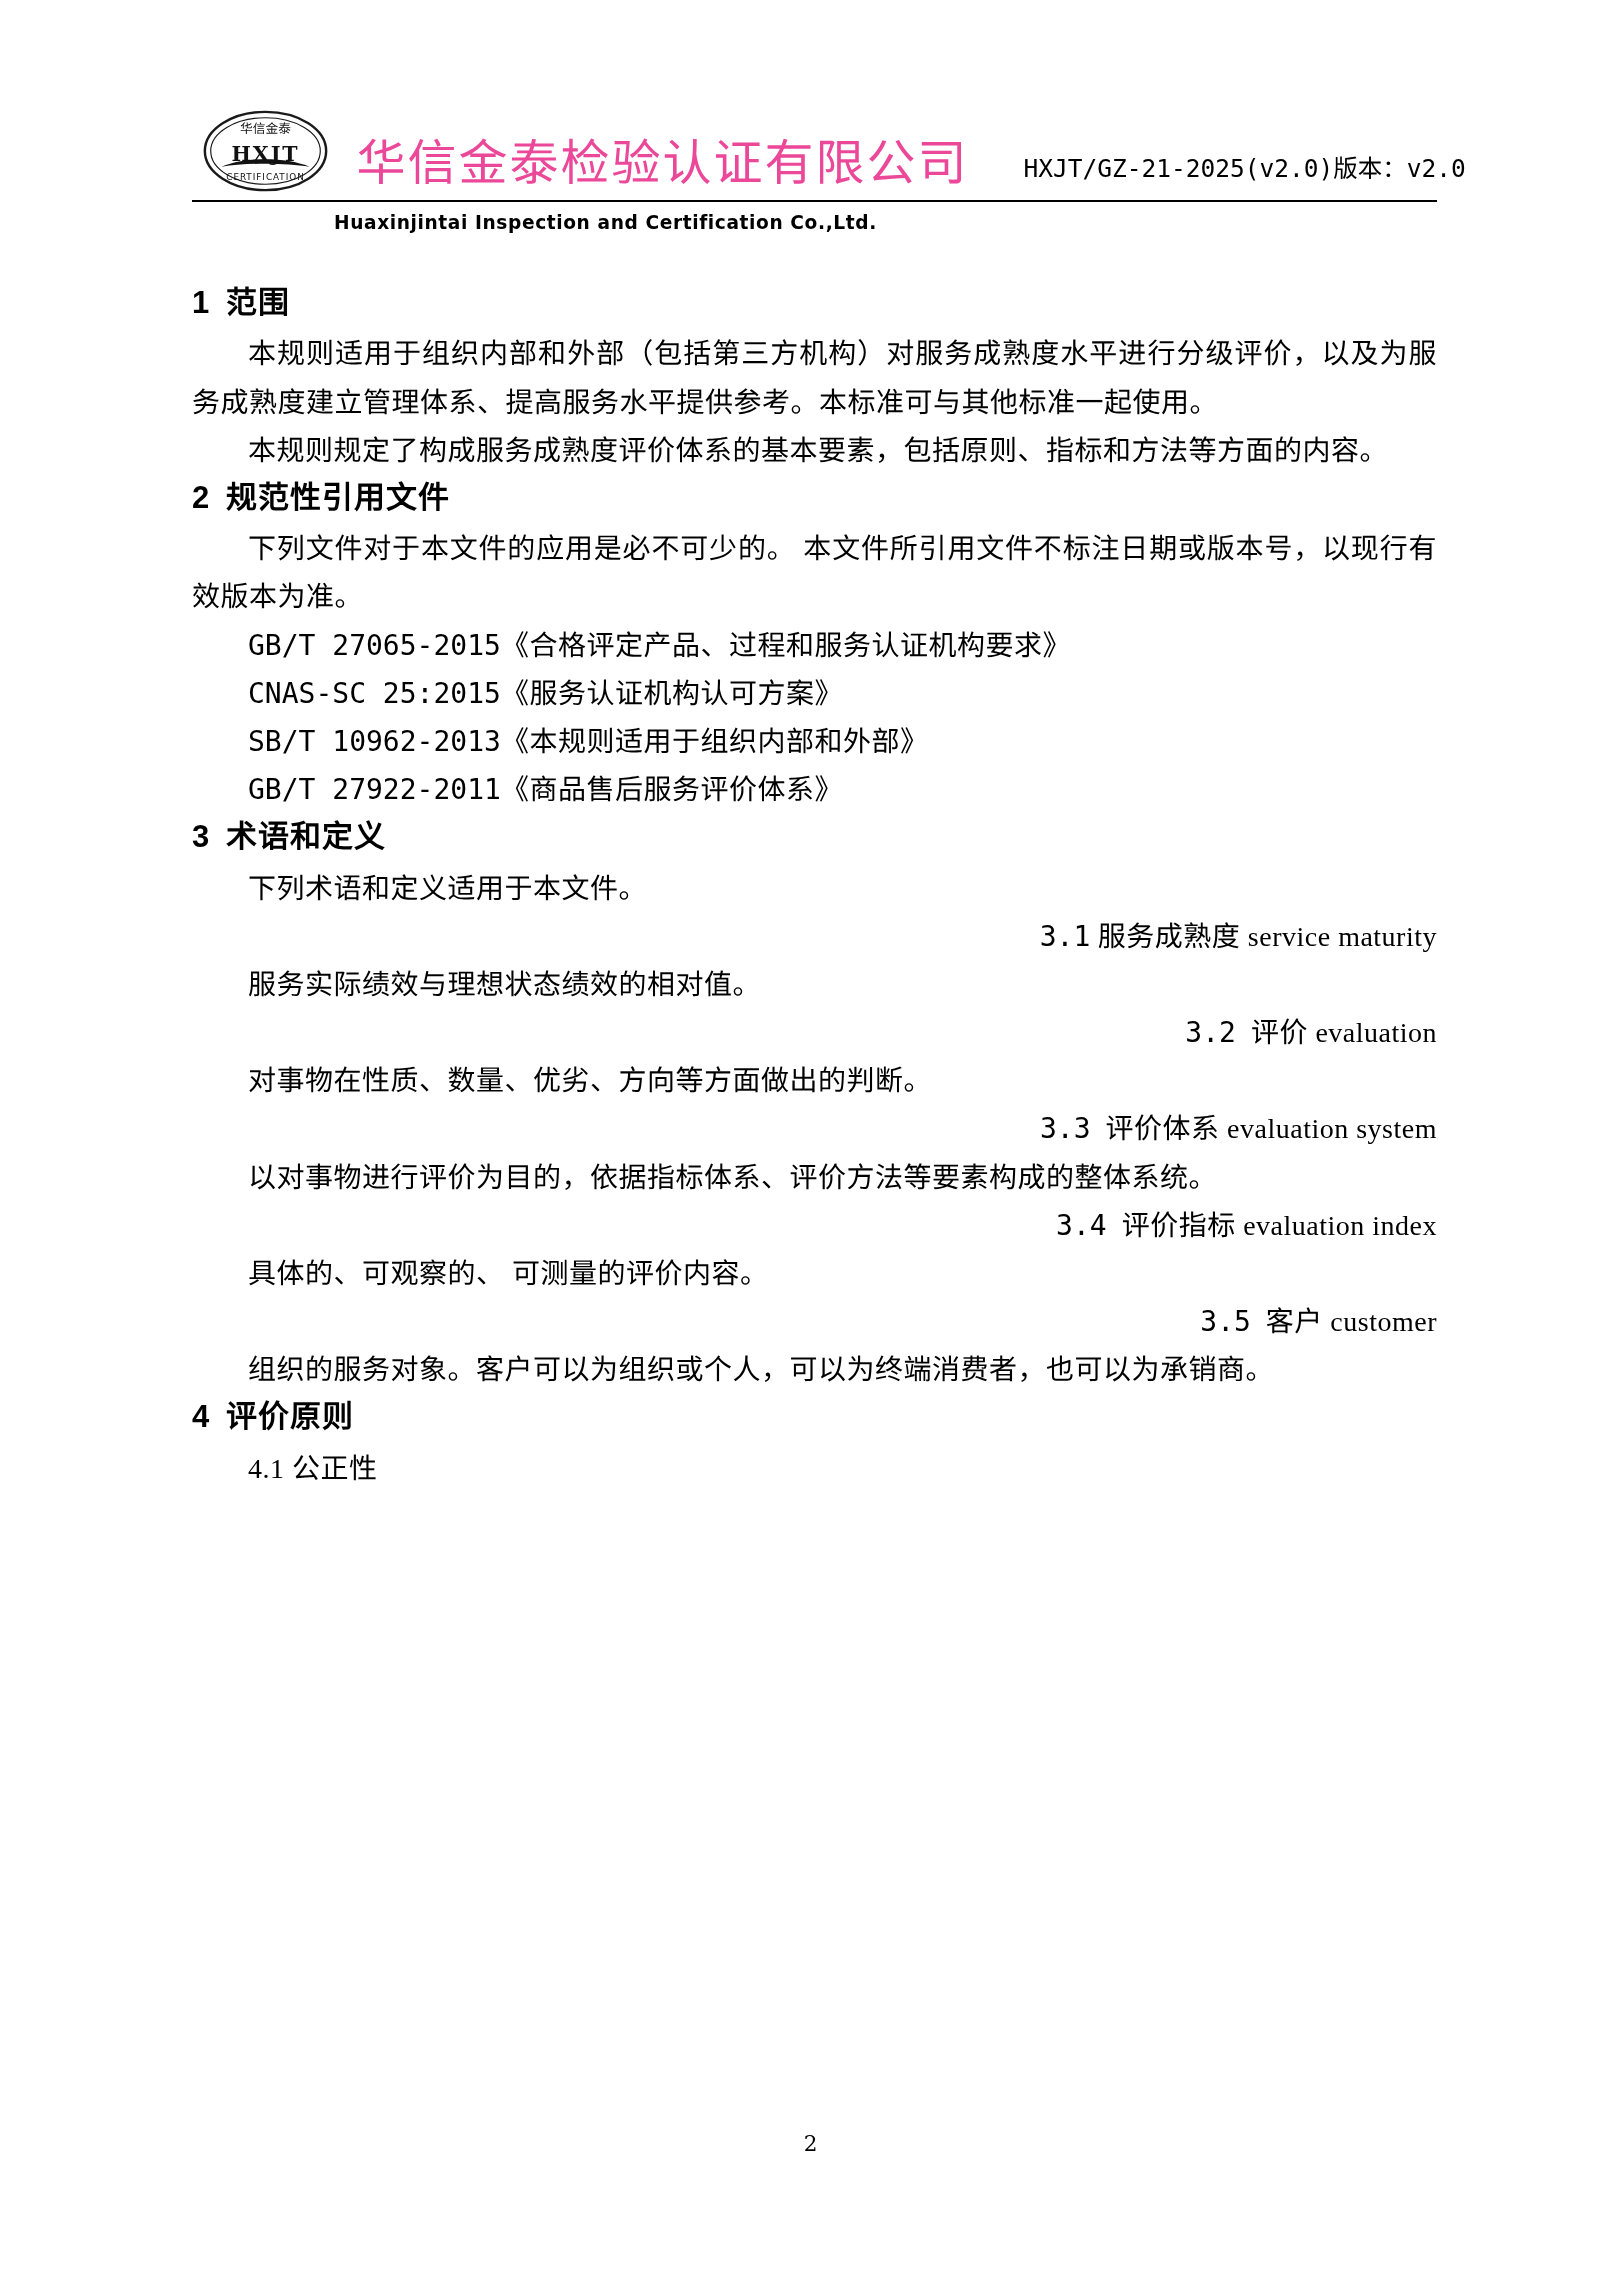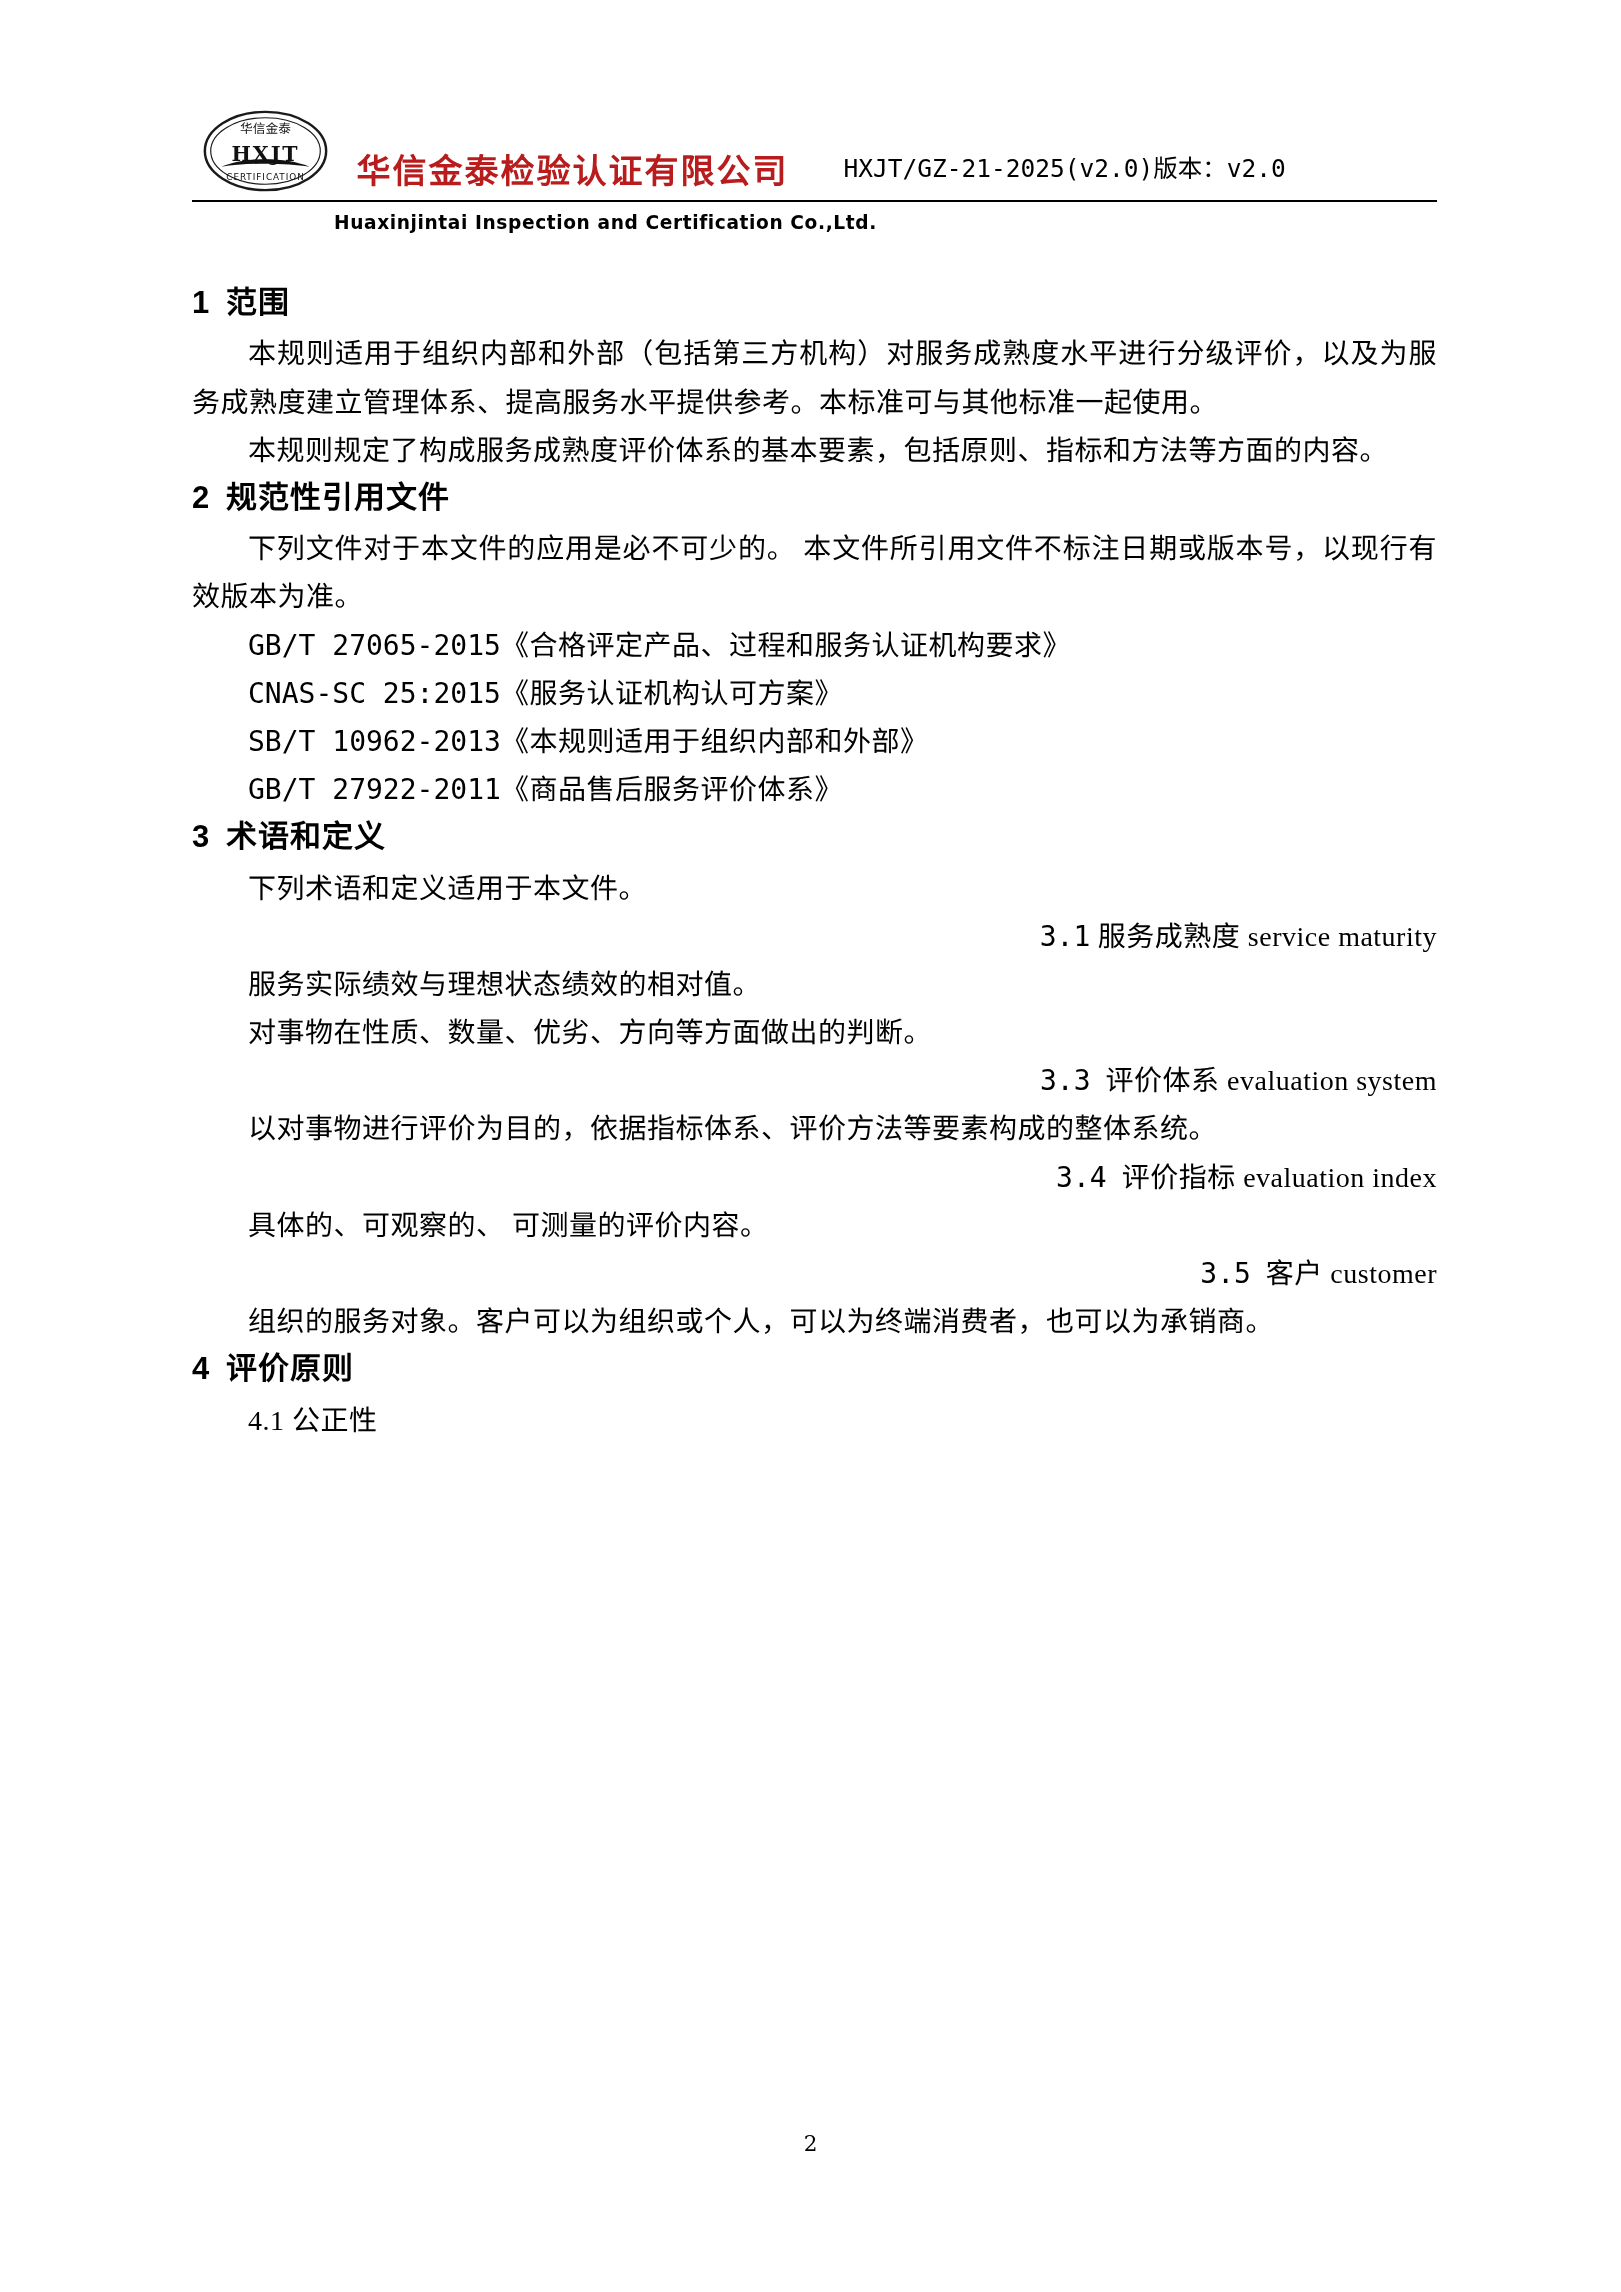--- a/index.html
+++ b/index.html
@@ -35,24 +35,24 @@
   .logo {
     width: 147px;
     height: 90px;
     position: relative;
     flex: 0 0 auto;
   }
   .logo svg { display: block; }
 
   .company-cn {
     font-family: "DejaVu Serif", "Liberation Serif", serif;
-    font-size: 34px;
-    font-weight: bold;
+    font-size: 49px;
+    font-weight: normal;
     letter-spacing: 2px;
-    color: #b91c1c;
+    color: #ec4899;
     margin-left: 17.6px;
     line-height: 1;
     padding-bottom: 7.8px;
     white-space: nowrap;
   }
   .doc-code {
     font-family: "DejaVu Sans Mono", "Liberation Mono", monospace;
     font-size: 24.5px;
     color: #000;
     margin-left: 55px;
@@ -201,20 +201,23 @@
     <h2 class="sec sec-gap">
       <span class="num">3</span><span>术语和定义</span>
     </h2>
     <p class="flat">下列术语和定义适用于本文件。</p>
 
     <p class="term-head">
       <span class="mono">3.1</span>&nbsp;<span>服务成熟度  service maturity</span>
     </p>
     <p class="para" style="text-indent:2em">服务实际绩效与理想状态绩效的相对值。</p>
 
+    <p class="term-head">
+      <span class="mono">3.2</span>&nbsp;&nbsp;<span>评价 evaluation</span>
+    </p>
     <p class="para" style="text-indent:2em">对事物在性质、数量、优劣、方向等方面做出的判断。</p>
 
     <p class="term-head">
       <span class="mono">3.3</span>&nbsp;&nbsp;<span>评价体系 evaluation system</span>
     </p>
     <p class="para" style="text-indent:2em">以对事物进行评价为目的，依据指标体系、评价方法等要素构成的整体系统。</p>
 
     <p class="term-head">
       <span class="mono">3.4</span>&nbsp;&nbsp;<span>评价指标 evaluation index</span>
     </p>

